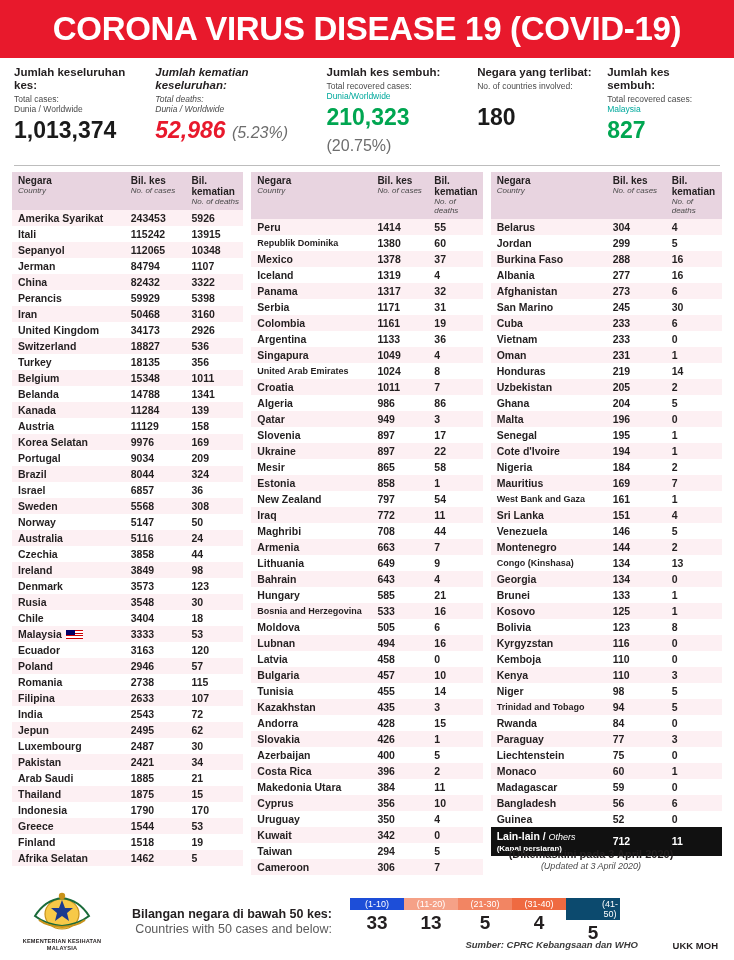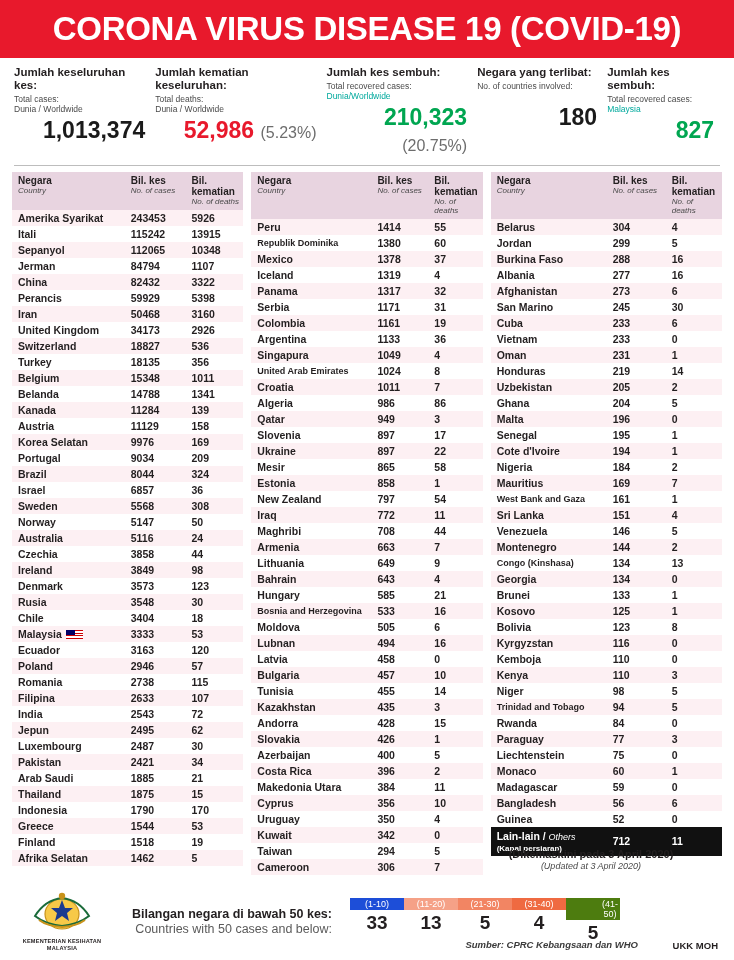--- a/index.html
+++ b/index.html
@@ -28,33 +28,33 @@
   }
 
   
   .summary {
     display: flex;
     padding: 8px 14px 4px 14px;
     gap: 4px;
   }
   .sum-cell { padding-right: 6px; }
   .sum-cell.b1 { width: 146px; }
-  .sum-cell.b2 { width: 178px; }
+  .sum-cell.b2 { width: 178px; font-style: italic; }
   .sum-cell.b3 { width: 156px; }
   .sum-cell.b4 { width: 134px; }
   .sum-cell.b5 { width: 120px; }
   .sum-head {
     font-size: 11.5px; font-weight: bold; color: #231f20; line-height: 13px;
   }
   .sum-sub {
     font-size: 8.5px; color: #4a4a4a; line-height: 10px; margin-top: 2px;
   }
   .sum-sub .teal { color: #00a99d; }
   .sum-val {
-    font-size: 23px; font-weight: bold; margin-top: 3px; line-height: 26px; text-align: right;
+    font-size: 23px; font-weight: bold; margin-top: 3px; line-height: 26px;
   }
   .sum-val.black { color: #1a1a1a; }
   .sum-val.red { color: #e8192c; }
   .sum-val.green { color: #00a651; }
   .pct { font-size: 16px; font-weight: normal; color: #6d6d6d; }
 
   .divider {
     height: 1px; background: #bdbdbd; margin: 2px 14px 0 14px;
   }
 
@@ -926,21 +926,21 @@
             </div>
             <div class="bucket">
               <div class="bucket-hd" style="background: rgb(242, 133, 99);">(21-30)</div>
               <div class="bucket-val">5</div>
             </div>
             <div class="bucket">
               <div class="bucket-hd" style="background: rgb(239, 106, 65);">(31-40)</div>
               <div class="bucket-val">4</div>
             </div>
             <div class="bucket">
-              <div class="bucket-hd" style="background: #4d7c0f; padding-left: 34px;">(41-50)</div>
+              <div class="bucket-hd" style="background: #0c4a6e; padding-left: 34px;">(41-50)</div>
               <div class="bucket-val">5</div>
             </div>
           </div>
       </div>
     </div>
 
     <div class="source">Sumber: CPRC Kebangsaan dan WHO</div>
     <div class="ukk">UKK MOH</div>
   </div>
 

